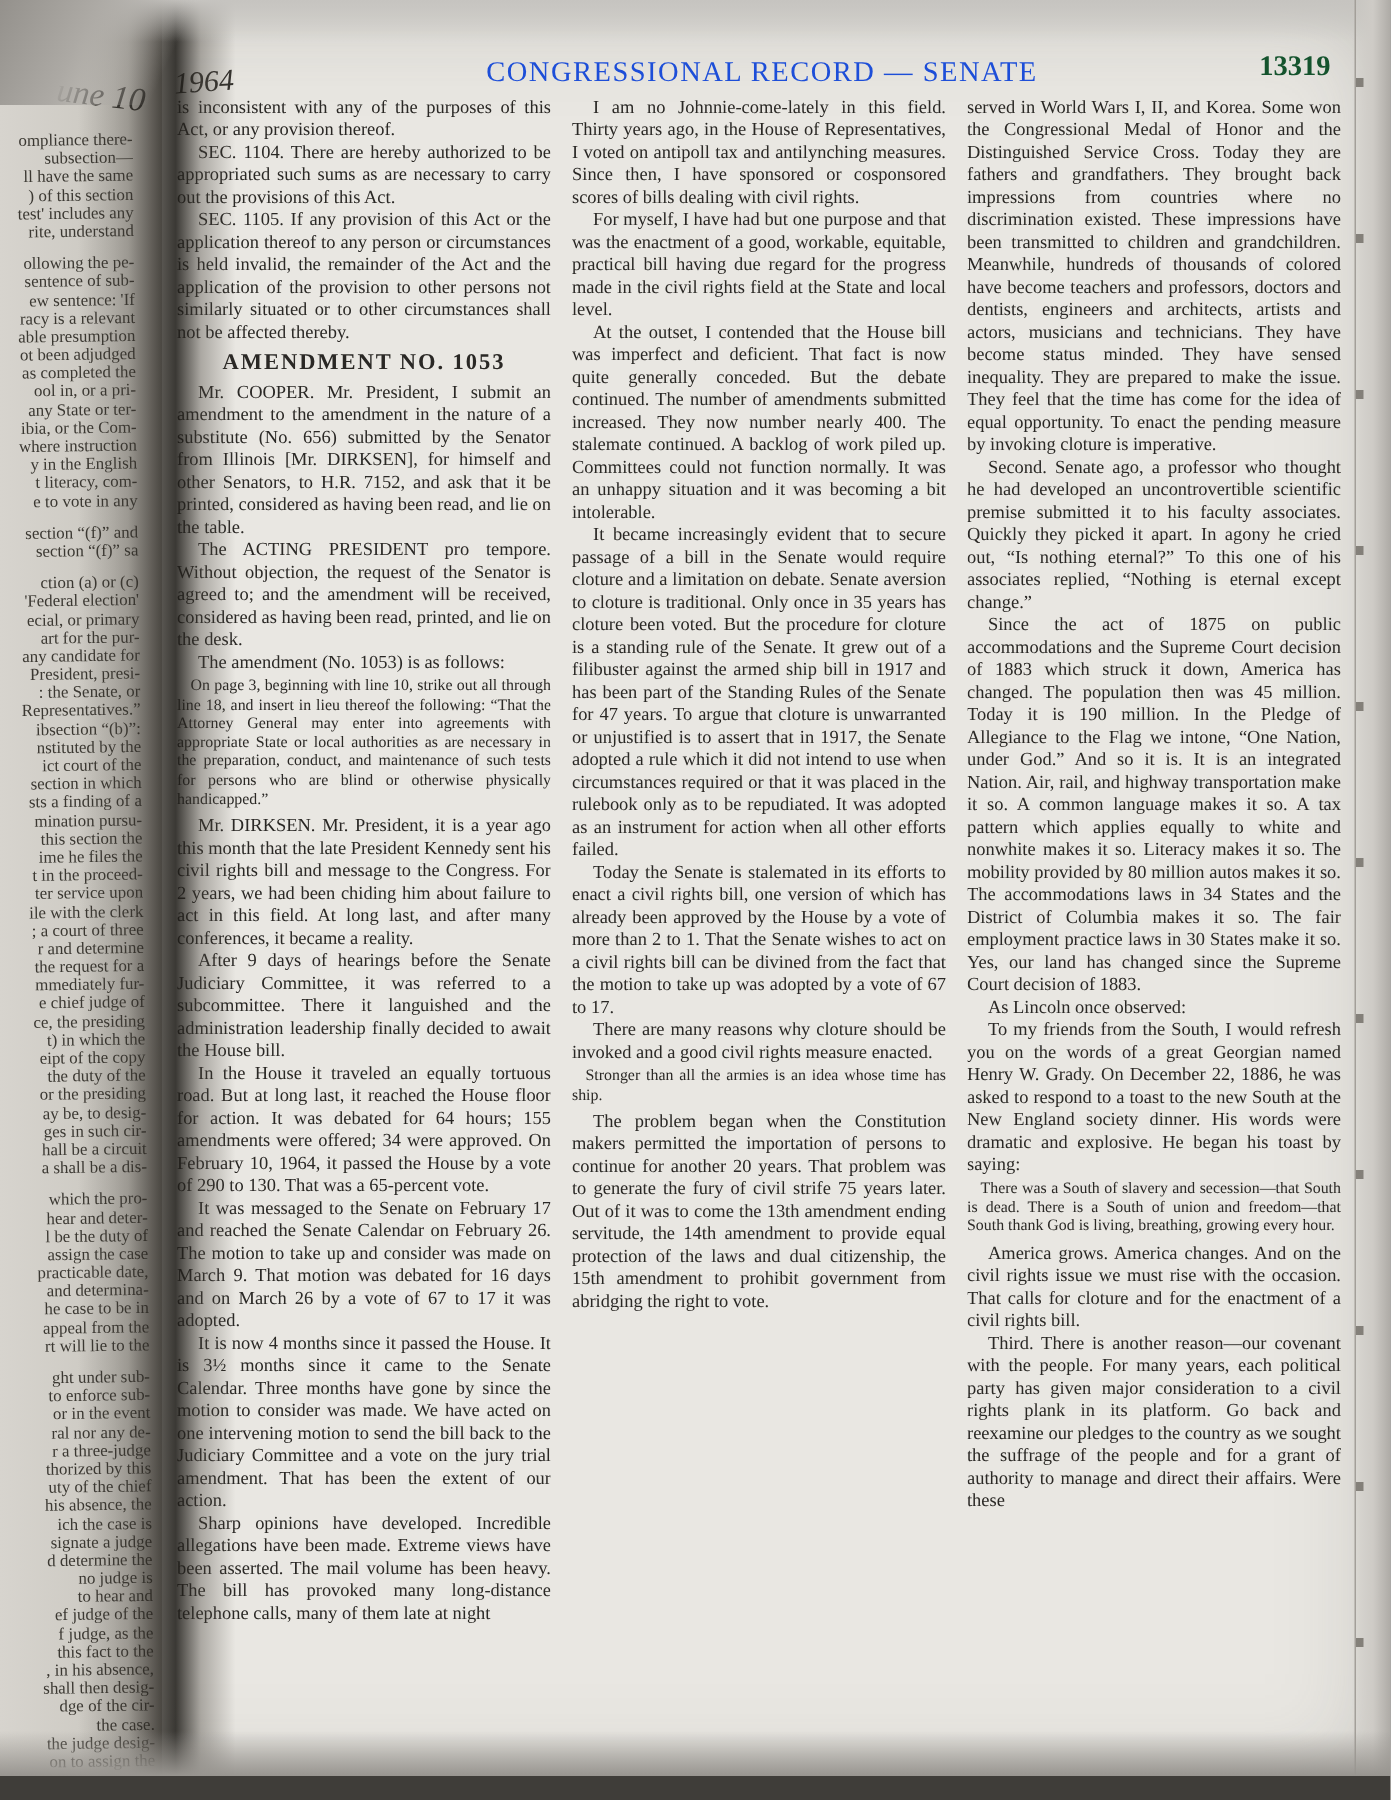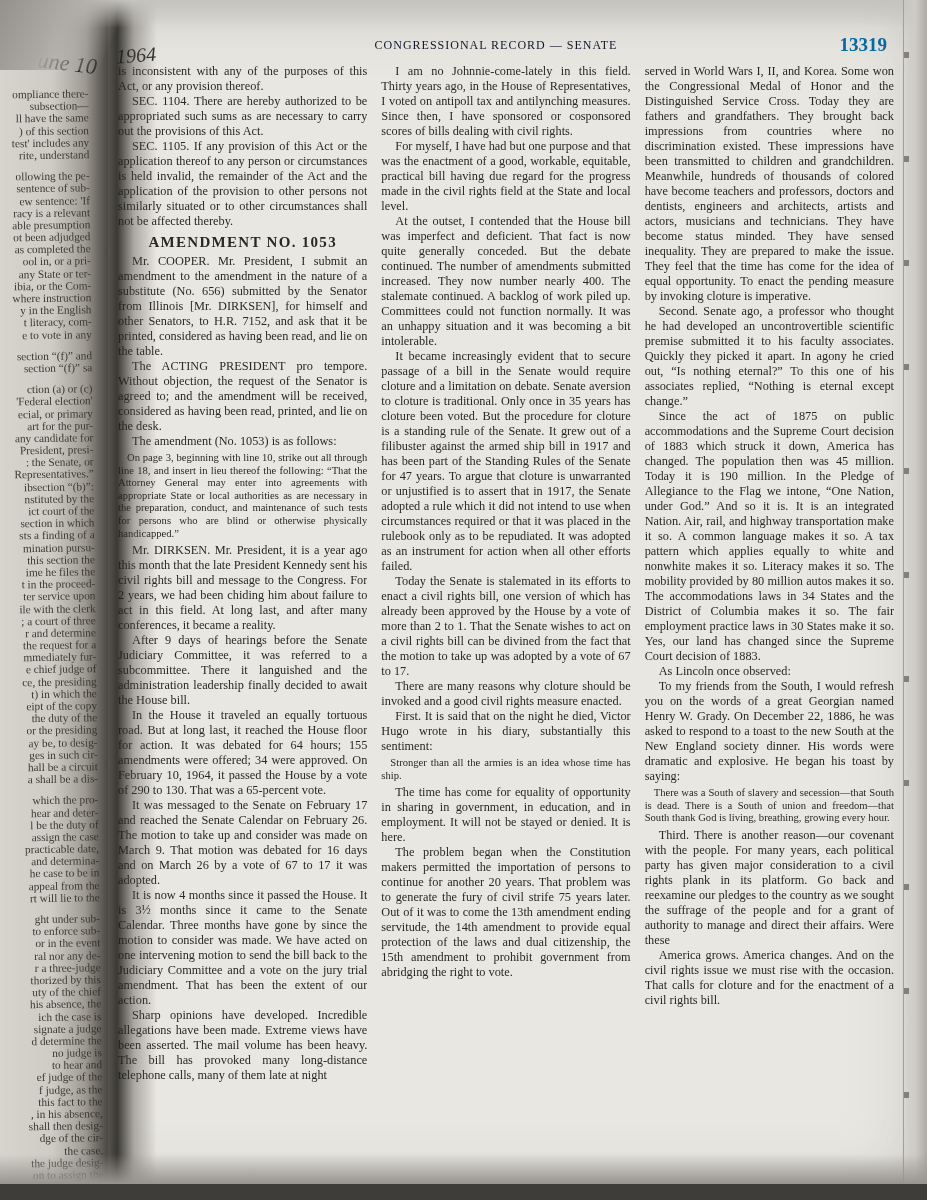--- a/index.html
+++ b/index.html
@@ -38,23 +38,23 @@
       rgba(60,56,50,0) 0%,
       rgba(60,56,50,0.30) 32%,
       rgba(38,35,30,0.72) 52%,
       rgba(28,26,22,0.85) 62%,
       rgba(70,65,58,0.38) 78%,
       rgba(233,231,226,0) 100%);}
   
   .date{position:absolute;font-style:italic;color:#33312d;z-index:3;}
   .date-left{left:28px;top:50px;font-size:22px;transform:rotate(7deg);}
   .date-right{left:116px;top:44px;font-size:20px;transform:rotate(-4deg);}
-  .journal-title{position:absolute;left:296px;top:38px;width:400px;text-align:center;
-    font-size:12px;letter-spacing:1px;color:#0f172a;z-index:3;}
-  .page-number{position:absolute;right:40px;top:34px;font-size:19px;font-weight:bold;color:#0369a1;z-index:3;}
+  .journal-title{position:absolute;left:308px;top:38px;width:400px;text-align:center;
+    font-size:19px;letter-spacing:1px;color:#1d4ed8;z-index:3;}
+  .page-number{position:absolute;right:40px;top:34px;font-size:19px;font-weight:bold;color:#14532d;z-index:3;}
   
   .columns{position:absolute;left:118px;top:64px;width:776px;height:1112px;
     display:flex;gap:14px;z-index:2;}
   .col{flex:1 1 0;overflow:hidden;
     font-size:12.3px;line-height:15px;color:#2a2825;}
   .col p{margin:0;text-indent:14px;text-align:justify;}
   .col p.cont{text-indent:0;}
   .col p.heading{text-indent:0;text-align:center;font-weight:bold;font-size:15px;
     letter-spacing:1.3px;margin:6px 0 4px 0;}
   .col p.quote{font-size:10.6px;line-height:12.6px;text-indent:9px;margin:3px 0;}
@@ -182,34 +182,32 @@
         <p class="blk para">It is now 4 months since it passed the House. It is 3½ months since it came to the Senate Calendar. Three months have gone by since the motion to consider was made. We have acted on one intervening motion to send the bill back to the Judiciary Committee and a vote on the jury trial amendment. That has been the extent of our action.</p>
         <p class="blk para">Sharp opinions have developed. Incredible allegations have been made. Extreme views have been asserted. The mail volume has been heavy. The bill has provoked many long-distance telephone calls, many of them late at night</p>
       </div>
     <div class="col">
         <p class="blk para">I am no Johnnie-come-lately in this field. Thirty years ago, in the House of Representatives, I voted on antipoll tax and antilynching measures. Since then, I have sponsored or cosponsored scores of bills dealing with civil rights.</p>
         <p class="blk para">For myself, I have had but one purpose and that was the enactment of a good, workable, equitable, practical bill having due regard for the progress made in the civil rights field at the State and local level.</p>
         <p class="blk para">At the outset, I contended that the House bill was imperfect and deficient. That fact is now quite generally conceded. But the debate continued. The number of amendments submitted increased. They now number nearly 400. The stalemate continued. A backlog of work piled up. Committees could not function normally. It was an unhappy situation and it was becoming a bit intolerable.</p>
         <p class="blk para">It became increasingly evident that to secure passage of a bill in the Senate would require cloture and a limitation on debate. Senate aversion to cloture is traditional. Only once in 35 years has cloture been voted. But the procedure for cloture is a standing rule of the Senate. It grew out of a filibuster against the armed ship bill in 1917 and has been part of the Standing Rules of the Senate for 47 years. To argue that cloture is unwarranted or unjustified is to assert that in 1917, the Senate adopted a rule which it did not intend to use when circumstances required or that it was placed in the rulebook only as to be repudiated. It was adopted as an instrument for action when all other efforts failed.</p>
         <p class="blk para">Today the Senate is stalemated in its efforts to enact a civil rights bill, one version of which has already been approved by the House by a vote of more than 2 to 1. That the Senate wishes to act on a civil rights bill can be divined from the fact that the motion to take up was adopted by a vote of 67 to 17.</p>
         <p class="blk para">There are many reasons why cloture should be invoked and a good civil rights measure enacted.</p>
-        <p class="blk para">First. It is said that on the night he died, Victor Hugo wrote in his diary, substantially this sentiment:</p>
         <p class="blk quote">Stronger than all the armies is an idea whose time has ship.</p>
-        <p class="blk para">The time has come for equality of opportunity in sharing in government, in education, and in employment. It will not be stayed or denied. It is here.</p>
         <p class="blk para">The problem began when the Constitution makers permitted the importation of persons to continue for another 20 years. That problem was to generate the fury of civil strife 75 years later. Out of it was to come the 13th amendment ending servitude, the 14th amendment to provide equal protection of the laws and dual citizenship, the 15th amendment to prohibit government from abridging the right to vote.</p>
       </div>
     <div class="col">
         <p class="blk cont">served in World Wars I, II, and Korea. Some won the Congressional Medal of Honor and the Distinguished Service Cross. Today they are fathers and grandfathers. They brought back impressions from countries where no discrimination existed. These impressions have been transmitted to children and grandchildren. Meanwhile, hundreds of thousands of colored have become teachers and professors, doctors and dentists, engineers and architects, artists and actors, musicians and technicians. They have become status minded. They have sensed inequality. They are prepared to make the issue. They feel that the time has come for the idea of equal opportunity. To enact the pending measure by invoking cloture is imperative.</p>
         <p class="blk para">Second. Senate ago, a professor who thought he had developed an uncontrovertible scientific premise submitted it to his faculty associates. Quickly they picked it apart. In agony he cried out, “Is nothing eternal?” To this one of his associates replied, “Nothing is eternal except change.”</p>
         <p class="blk para">Since the act of 1875 on public accommodations and the Supreme Court decision of 1883 which struck it down, America has changed. The population then was 45 million. Today it is 190 million. In the Pledge of Allegiance to the Flag we intone, “One Nation, under God.” And so it is. It is an integrated Nation. Air, rail, and highway transportation make it so. A common language makes it so. A tax pattern which applies equally to white and nonwhite makes it so. Literacy makes it so. The mobility provided by 80 million autos makes it so. The accommodations laws in 34 States and the District of Columbia makes it so. The fair employment practice laws in 30 States make it so. Yes, our land has changed since the Supreme Court decision of 1883.</p>
         <p class="blk para">As Lincoln once observed:</p>
         <p class="blk para">To my friends from the South, I would refresh you on the words of a great Georgian named Henry W. Grady. On December 22, 1886, he was asked to respond to a toast to the new South at the New England society dinner. His words were dramatic and explosive. He began his toast by saying:</p>
         <p class="blk quote">There was a South of slavery and secession—that South is dead. There is a South of union and freedom—that South thank God is living, breathing, growing every hour.</p>
+        <p class="blk para">America grows. America changes. And on the civil rights issue we must rise with the occasion. That calls for cloture and for the enactment of a civil rights bill.</p>
         <p class="blk para">Third. There is another reason—our covenant with the people. For many years, each political party has given major consideration to a civil rights plank in its platform. Go back and reexamine our pledges to the country as we sought the suffrage of the people and for a grant of authority to manage and direct their affairs. Were these</p>
-        <p class="blk para">America grows. America changes. And on the civil rights issue we must rise with the occasion. That calls for cloture and for the enactment of a civil rights bill.</p>
       </div>
   </div>
 
   <div class="gutter-shadow"></div>
   <div class="top-edge"></div>
   <div class="corner-tl"></div>
   <div class="right-edge"></div>
   <div class="binding-line"></div>
   <div class="bottom-fade"></div>
   <div class="bottom-band"></div>

